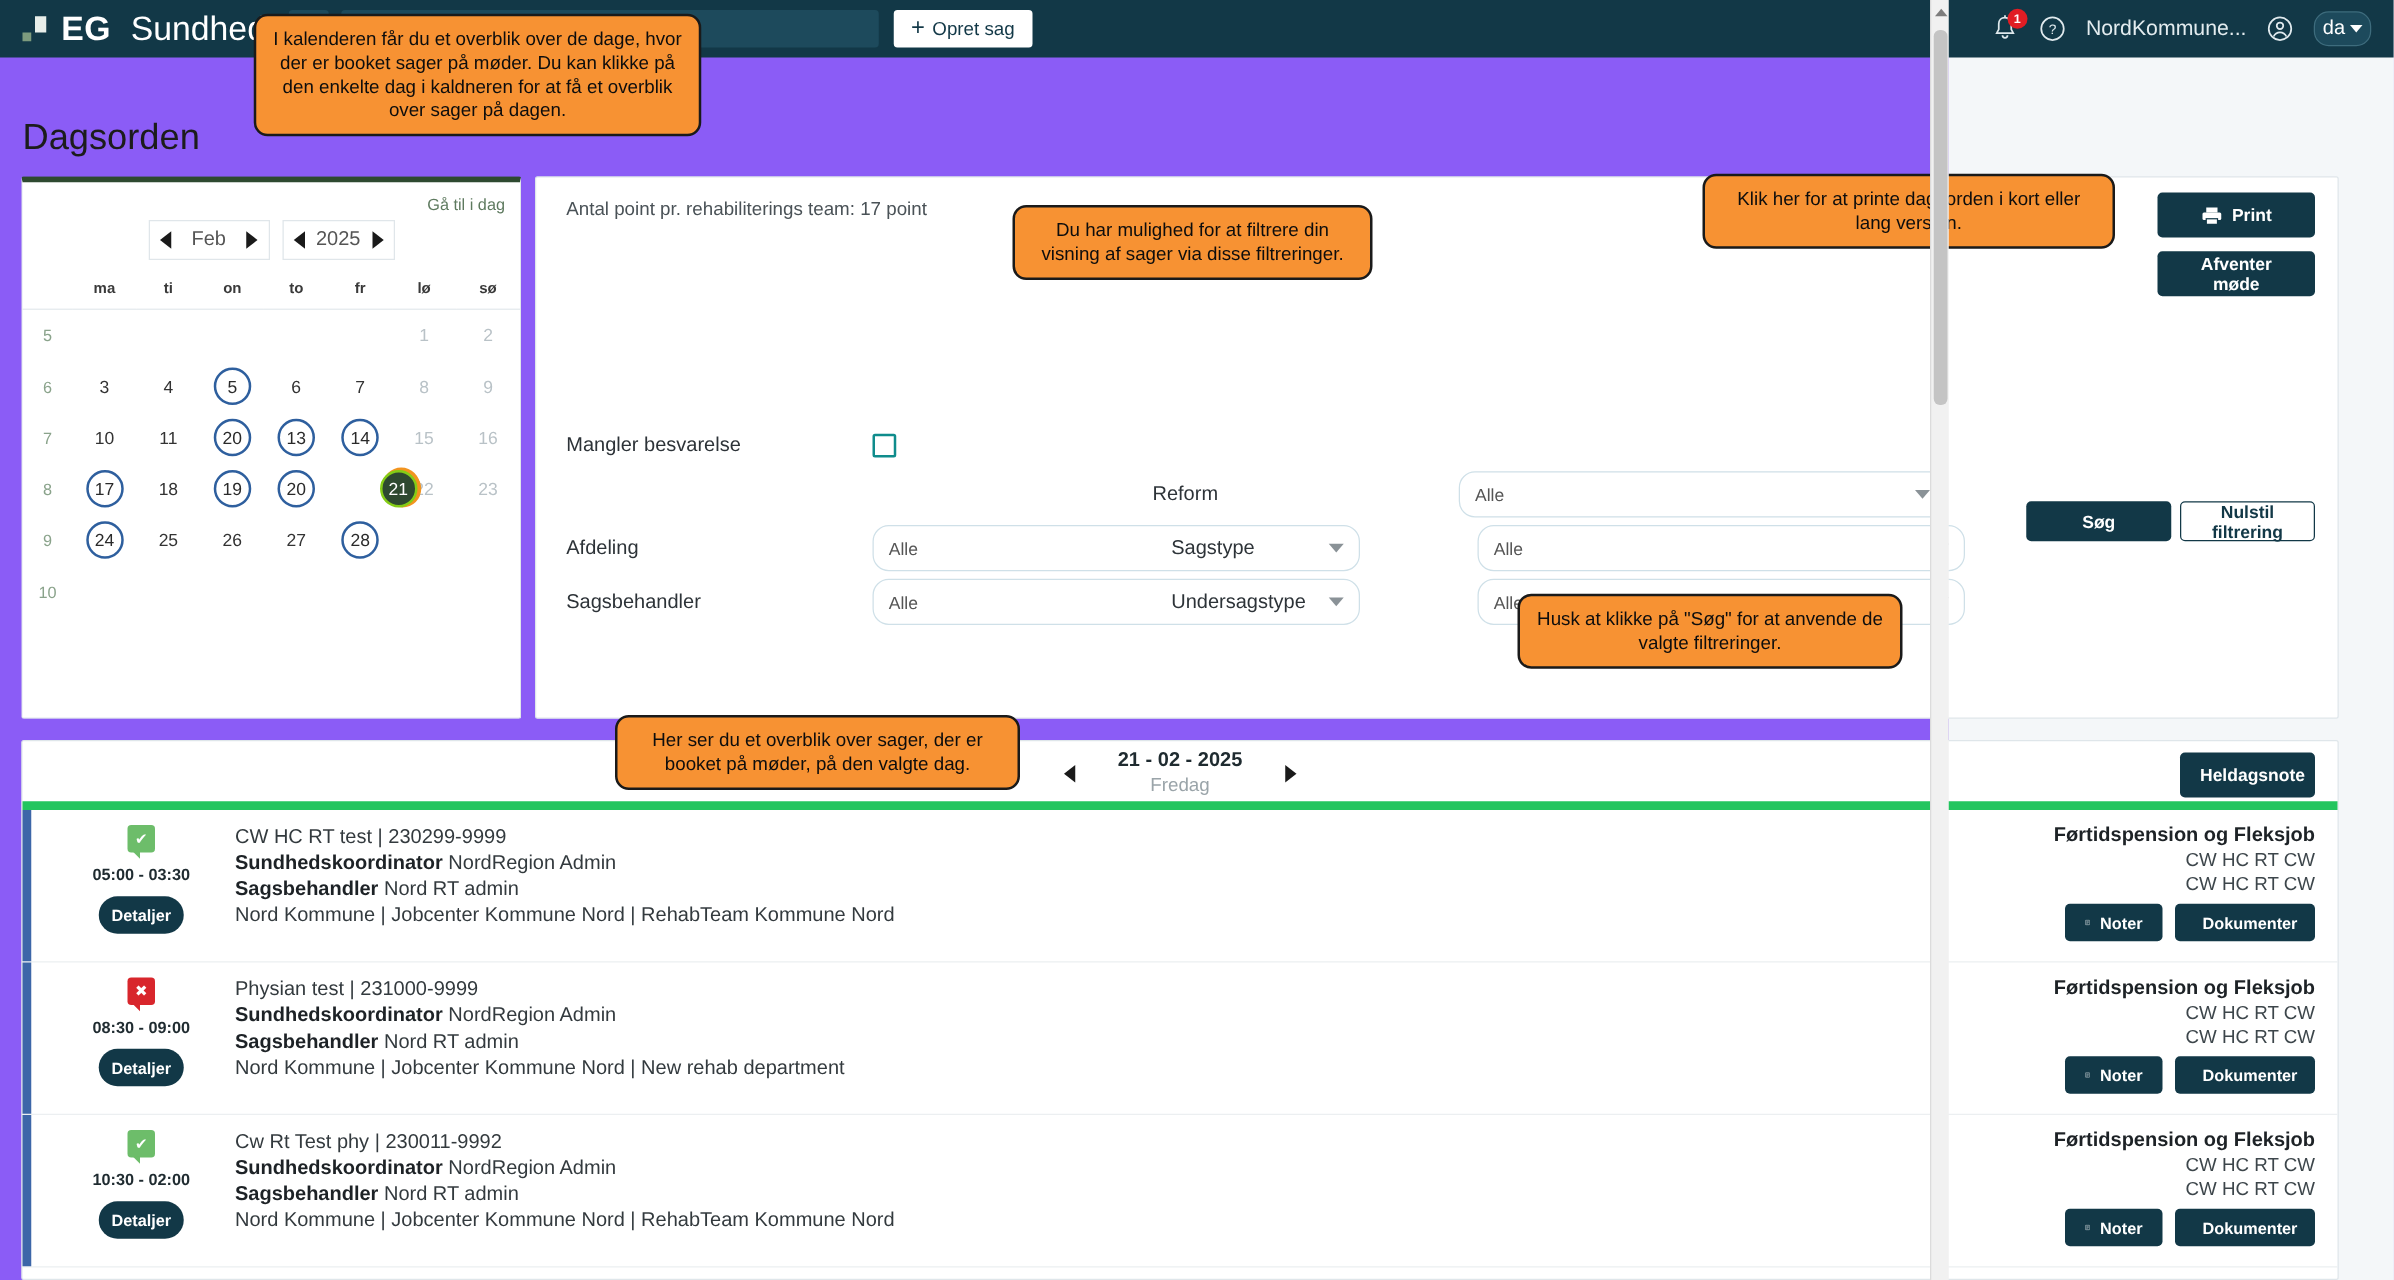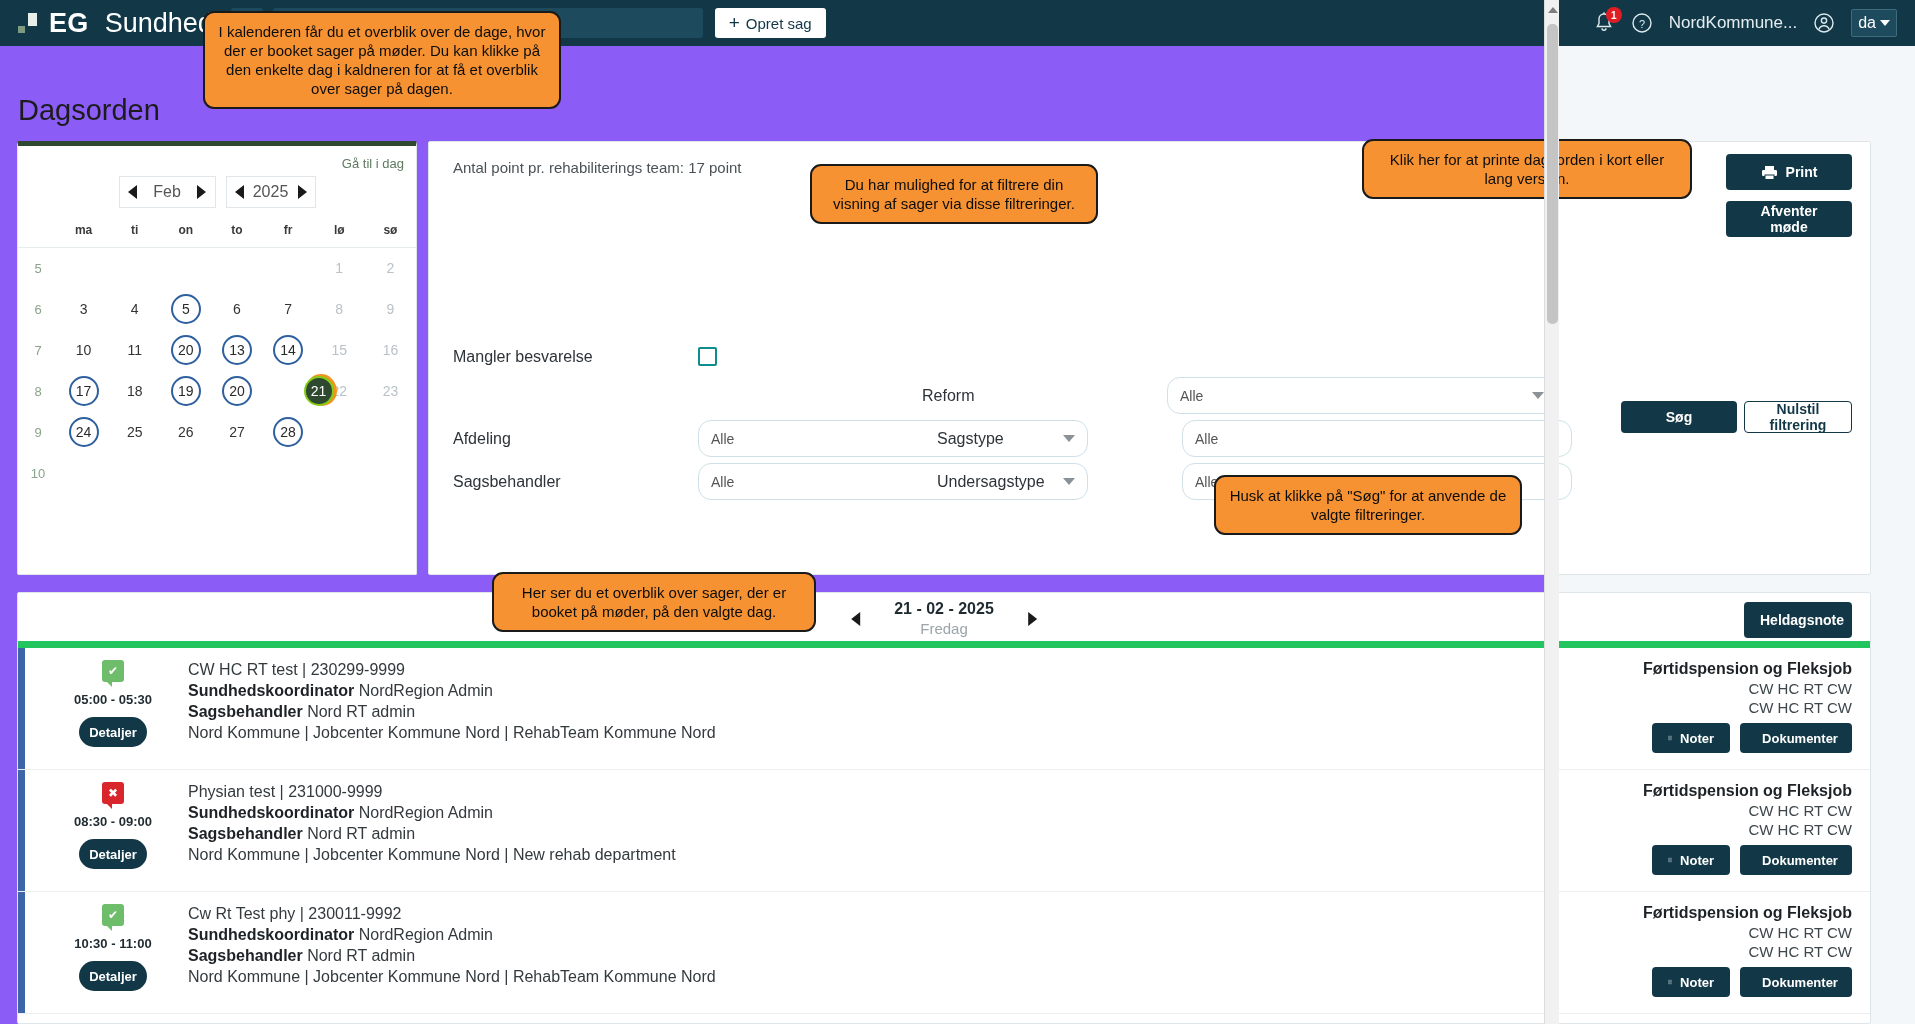--- a/index.html
+++ b/index.html
@@ -52,21 +52,21 @@
   .bell-wrap { position: relative; width: 22px; height: 24px; cursor: pointer; }
   .badge {
     position: absolute; right: -7px; top: -4px; min-width: 16px; height: 16px;
     background: #e11d24; color: #fff; border-radius: 9px; font-size: 10px;
     display: flex; align-items: center; justify-content: center; padding: 0 3px;
     font-weight: bold;
   }
   .icon-btn { cursor: pointer; display: flex; align-items: center; }
   .user-name { font-size: 17px; color: #e3ecef; }
   .lang-select {
-    background: #1d4a5c; border: 1px solid #3e6c7d; border-radius: 2px;
+    background: #1d4a5c; border: 1px solid #3e6c7d; border-radius: 12px;
     color: #ffffff; font-size: 16px; height: 28px; padding: 0 6px;
     display: flex; align-items: center; gap: 4px; cursor: pointer;
   }
   .caret-down { width: 0; height: 0; border-left: 5px solid transparent; border-right: 5px solid transparent; border-top: 6px solid #fff; }
 
   
   .page-title {
     position: absolute; left: 18px; top: 75px; font-size: 29px; color: #1c1c1c; font-weight: normal;
   }
 
@@ -436,21 +436,21 @@
         </svg>
         <span>Heldagsnote</span>
       </button>
     </div>
     <div id="case-rows">
         <div class="case-row">
           <div class="case-left">
             <span class="flag ok">
               <span>✔</span>
             </span>
-            <span class="case-time">05:00 - 05:30</span>
+            <span class="case-time">05:00 - 03:30</span>
             <button class="btn-dark detalje-btn">Detaljer</button>
           </div>
           <div class="case-mid">
             <div class="case-title">CW HC RT test | 230299-9999</div>
             <div class="case-line"><b>Sundhedskoordinator</b> NordRegion Admin</div>
             <div class="case-line"><b>Sagsbehandler</b> Nord RT admin</div>
             <div class="case-line">Nord Kommune | Jobcenter Kommune Nord | RehabTeam Kommune Nord</div>
           </div>
           <div class="case-right">
             <div class="cr-title">Førtidspension og Fleksjob</div>
@@ -494,21 +494,21 @@
                   <path d="M1 1h6l4 4v8H1z" fill="#fff"></path>
                 </svg>Dokumenter</button>
             </div>
           </div>
         </div>
         <div class="case-row">
           <div class="case-left">
             <span class="flag ok">
               <span>✔</span>
             </span>
-            <span class="case-time">10:30 - 11:00</span>
+            <span class="case-time">10:30 - 02:00</span>
             <button class="btn-dark detalje-btn">Detaljer</button>
           </div>
           <div class="case-mid">
             <div class="case-title">Cw Rt Test phy | 230011-9992</div>
             <div class="case-line"><b>Sundhedskoordinator</b> NordRegion Admin</div>
             <div class="case-line"><b>Sagsbehandler</b> Nord RT admin</div>
             <div class="case-line">Nord Kommune | Jobcenter Kommune Nord | RehabTeam Kommune Nord</div>
           </div>
           <div class="case-right">
             <div class="cr-title">Førtidspension og Fleksjob</div>

